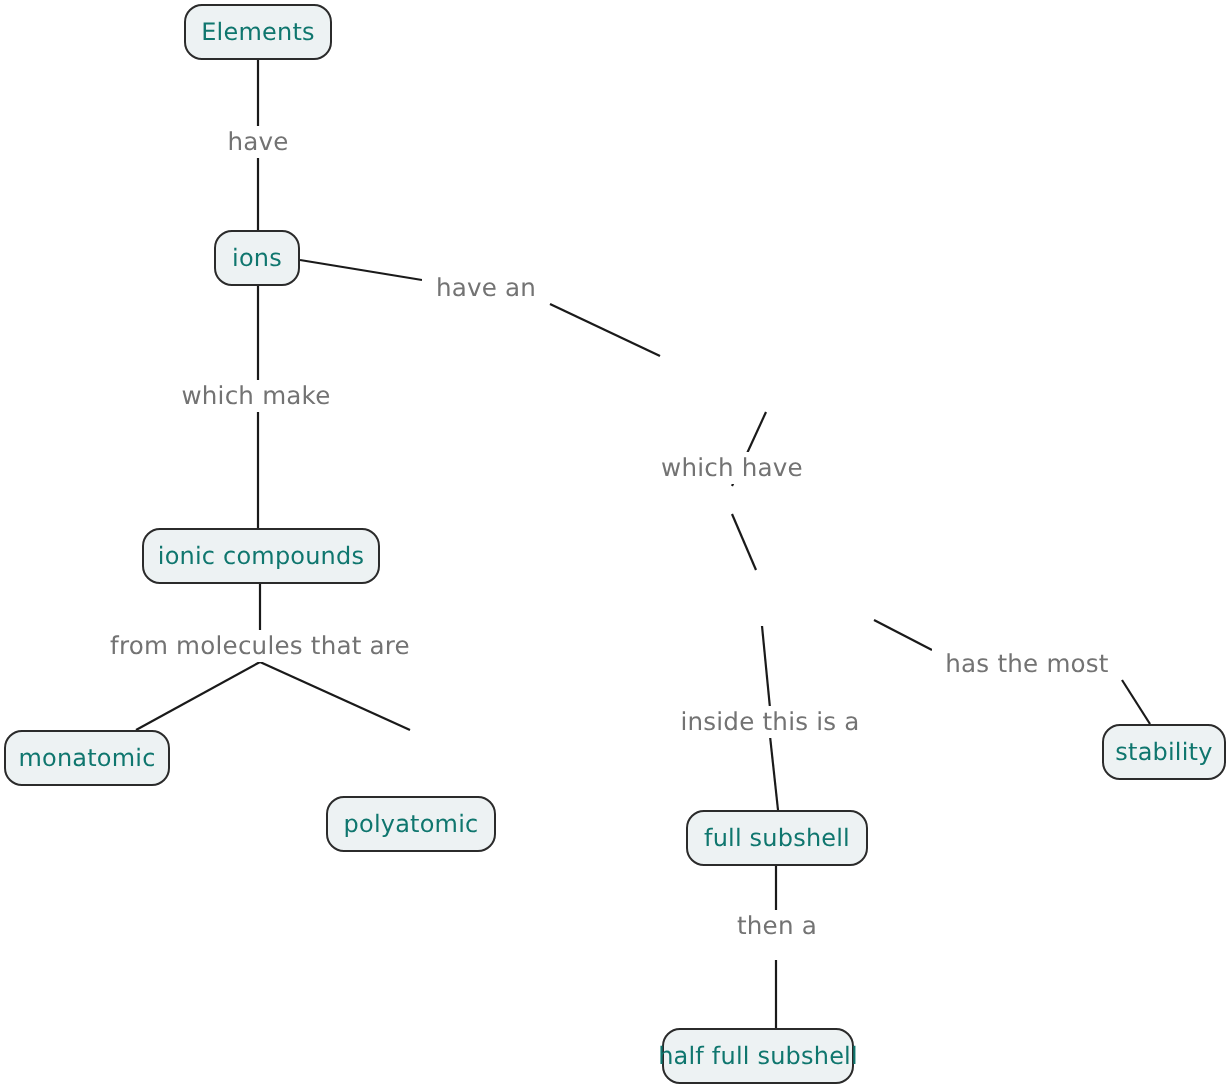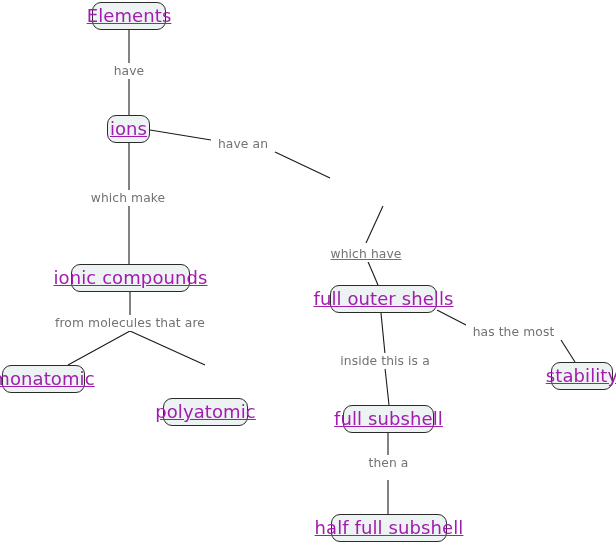--- a/index.html
+++ b/index.html
@@ -34,26 +34,25 @@
   }
   .node-box {
     position: absolute;
     box-sizing: border-box;
     background: #edf2f3;
     border: 1.3px solid #2b2b2b;
     border-radius: 9px;
     display: flex;
     align-items: center;
     justify-content: center;
-    font-size: 18px;
-    color: #a21caf;
+    font-size: 12px;
+    color: #0f766e;
     line-height: 1;
     white-space: nowrap;
     letter-spacing: 0.1px;
-    text-decoration: underline;
   }
   .edge-label {
     position: absolute;
     box-sizing: border-box;
     background: #ffffff;
     font-size: 12.3px;
     color: #737373;
     line-height: 1;
     white-space: nowrap;
     display: flex;
@@ -100,37 +99,36 @@
 
   <div class="node-box" style="left:107px; top:115px; width:43px;  height:28px;">ions</div>
 
 
   <div class="node-box" style="left:71px;  top:264px; width:119px; height:28px;text-align:center;">ionic compounds</div>
 
   <div class="node-box" style="left:2px;   top:365px; width:83px;  height:28px;">monatomic</div>
 
   <div class="node-box" style="left:163px; top:365px; width:85px;  height:28px;margin-top:33px;">polyatomic</div>
 
-  <div class="node-box" style="left:330px; top:285px; width:107px; height:28px;">full outer shells</div>
 
   <div class="node-box" style="left:551px; top:362px; width:62px;  height:28px;">stability</div>
 
   <div class="node-box" style="left:343px; top:405px; width:91px;  height:28px;">full subshell</div>
 
-  <div class="node-box" style="left:331px; top:514px; width:116px; height:28px;">half full subshell</div>
+  <div class="node-box" style="left:331px; top:514px; width:96px; height:28px;">half full subshell</div>
 
   <div class="edge-label" style="left:105px; top:63px;  width:48px; height:16px;">have</div>
 
   <div class="edge-label" style="left:211px; top:136px; width:64px; height:16px;">have an</div>
 
   <div class="edge-label" style="left:88px;  top:190px; width:80px; height:16px;">which make</div>
 
   <div class="edge-label" style="left:56px;  top:315px; width:148px; height:16px;">from molecules that are</div>
 
-  <div class="edge-label" style="left:329px; top:246px; width:74px; height:16px;text-decoration:underline;">which have</div>
+  <div class="edge-label" style="left:329px; top:226px; width:74px; height:16px;">which have</div>
 
   <div class="edge-label" style="left:466px; top:324px; width:95px; height:16px;">has the most</div>
 
   <div class="edge-label" style="left:337px; top:353px; width:96px; height:16px;">inside this is a</div>
 
   <div class="edge-label" style="left:366px; top:455px; width:45px; height:16px;">then a</div>
 
 </div>
 
 </body></html>

